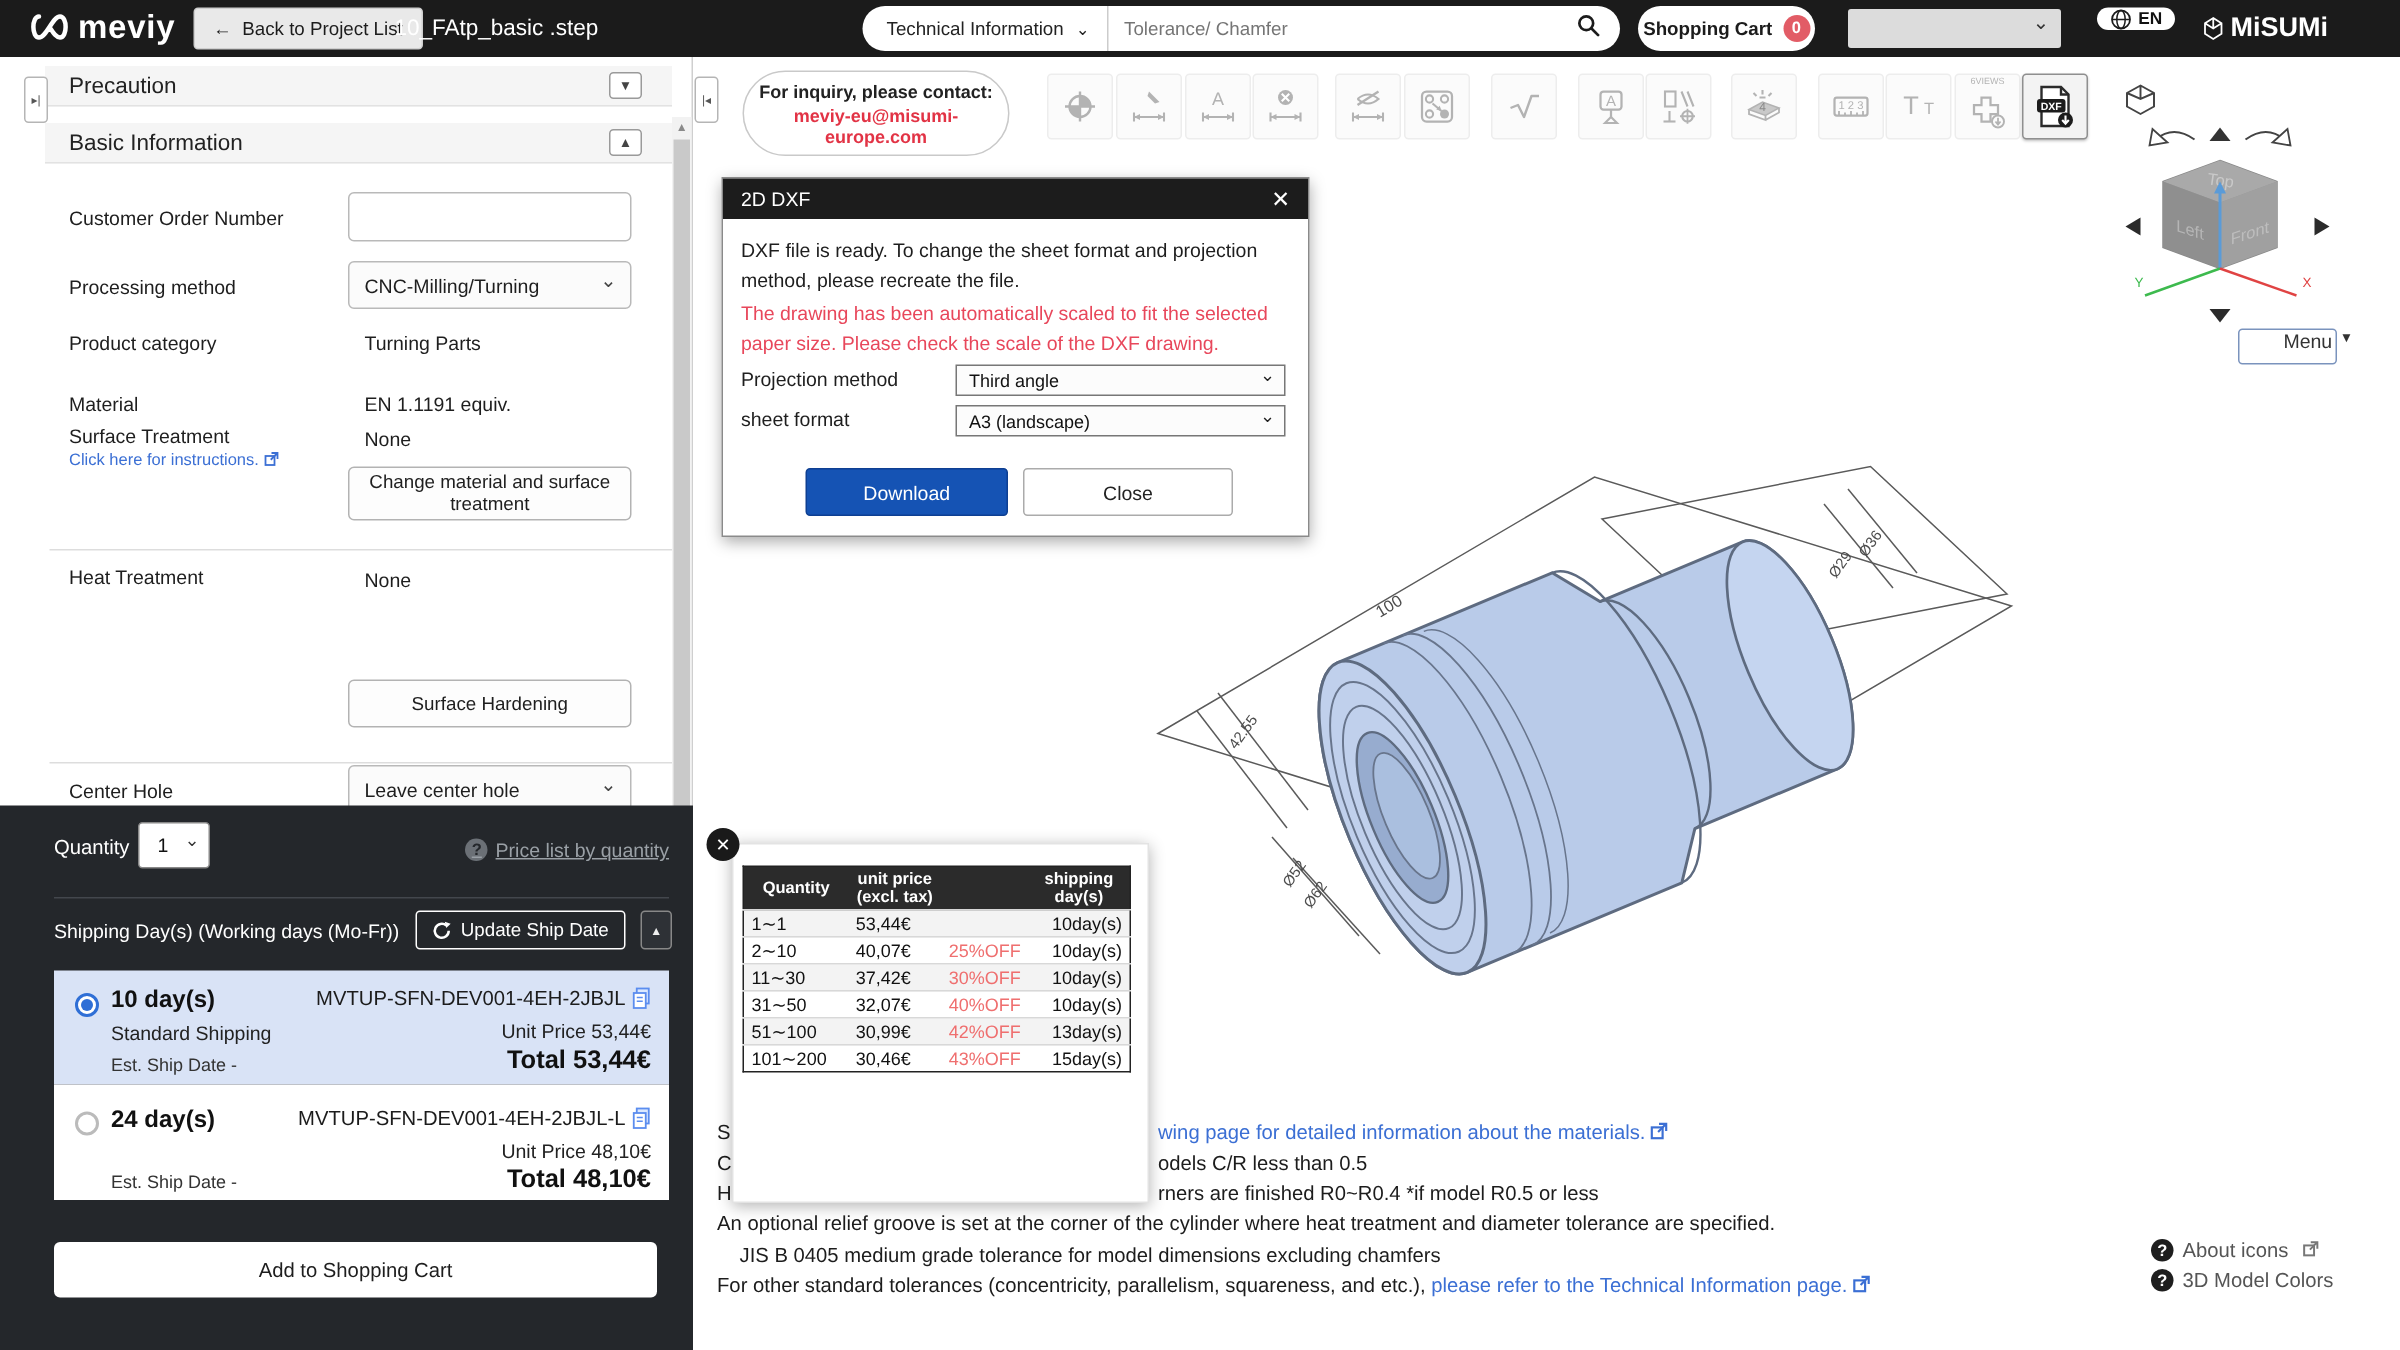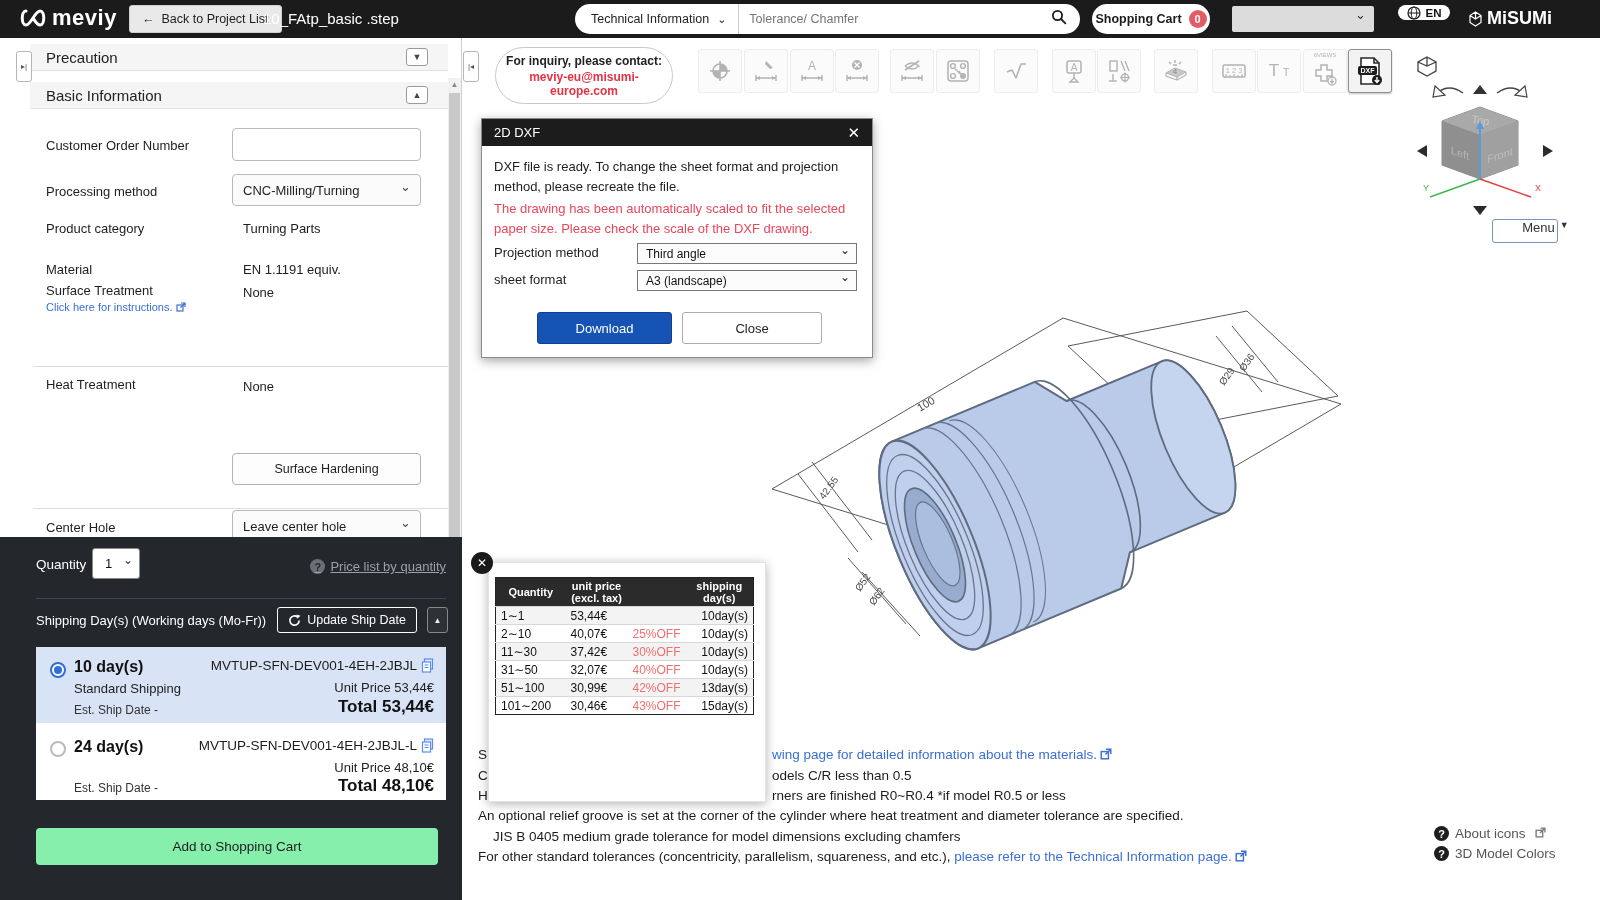--- a/index.html
+++ b/index.html
@@ -57,21 +57,21 @@
   .radio { position:absolute; left:14px; width:16px; height:16px; border-radius:50%; background:#fff; }
   .radio.sel { border:2px solid #2f6fd6; }
   .radio.sel:after { content:""; position:absolute; left:2px; top:2px; width:8px; height:8px; border-radius:50%; background:#2f6fd6; }
   .radio.unsel { border:2px solid #bbb; }
   .optdays { position:absolute; left:38px; font-size:16px; font-weight:bold; color:#111; }
   .optsub { position:absolute; left:38px; font-size:13px; color:#222; }
   .optest { position:absolute; left:38px; font-size:12px; color:#333; }
   .optpart { position:absolute; right:12px; font-size:13.5px; color:#1c1c1c; display:flex; align-items:center; gap:4px; }
   .optunit { position:absolute; right:12px; font-size:13px; color:#222; }
   .opttotal { position:absolute; right:12px; font-size:17px; font-weight:bold; color:#111; }
-  .cartbtn { position:absolute; left:36px; top:291px; width:402px; height:37px; background:#86efac; border:none; border-radius:4px; font-size:13.5px; color:#1e1e1e; display:flex; align-items:center; justify-content:center; cursor:pointer; font-family:"Liberation Sans",sans-serif; }
+  .cartbtn { position:absolute; left:36px; top:291px; width:402px; height:37px; background:#ffffff; border:none; border-radius:4px; font-size:13.5px; color:#1e1e1e; display:flex; align-items:center; justify-content:center; cursor:pointer; font-family:"Liberation Sans",sans-serif; }
 
   
   .inquiry { position:absolute; left:495px; top:47px; width:178px; height:57px; border:1px solid #c9c9c9; border-radius:30px; background:#fff; display:flex; flex-direction:column; align-items:center; justify-content:center; gap:2px; font-size:12px; font-weight:bold; color:#222; text-align:center; }
   .inquiry .mail { color:#e23345; }
   .tool { position:absolute; top:49px; width:44px; height:44px; background:#fbfbfb; border:1px solid #ededed; border-radius:3px; display:flex; align-items:center; justify-content:center; cursor:pointer; }
   .tool.active { background:#f3f3f3; border:1px solid #8f8f8f; box-shadow:0 1px 2px rgba(0,0,0,.25); }
   .tool svg { display:block; }
 
   
   .dxfdialog { position:absolute; left:481px; top:118px; width:392px; height:240px; background:#fff; border:1px solid #8a8a8a; box-shadow:0 3px 10px rgba(0,0,0,.35); z-index:20; }
@@ -183,20 +183,23 @@
     <div class="fvalue" style="top:224px;">EN 1.1191 equiv.</div>
 
     <div class="flabel" style="top:245px;">Surface Treatment</div>
     <div class="fvalue" style="top:247px;">None</div>
 
     <div class="flabel bluelink" style="top:263px; font-size:11px;"><span>Click here for instructions.</span><span class="extlink"><svg width="10" height="10" viewBox="0 0 10 10">
             <rect x="1" y="3" width="6" height="6" fill="none" stroke="#3b6fd4" stroke-width="1.2"></rect>
             <path d="M5 1 h4 v4 M9 1 L4.5 5.5" fill="none" stroke="#3b6fd4" stroke-width="1.2"></path>
           </svg></span></div>
 
+    <div class="sbtn" style="top:273px; height:36px;">
+        <span>Change material and surface treatment</span>
+      </div>
 
     <div class="divline" style="top:328px;"></div>
 
     <div class="flabel" style="top:339px;">Heat Treatment</div>
     <div class="fvalue" style="top:341px;">None</div>
 
     <div class="sbtn" style="top:415px; height:32px;">
         <span>Surface Hardening</span>
       </div>
 

